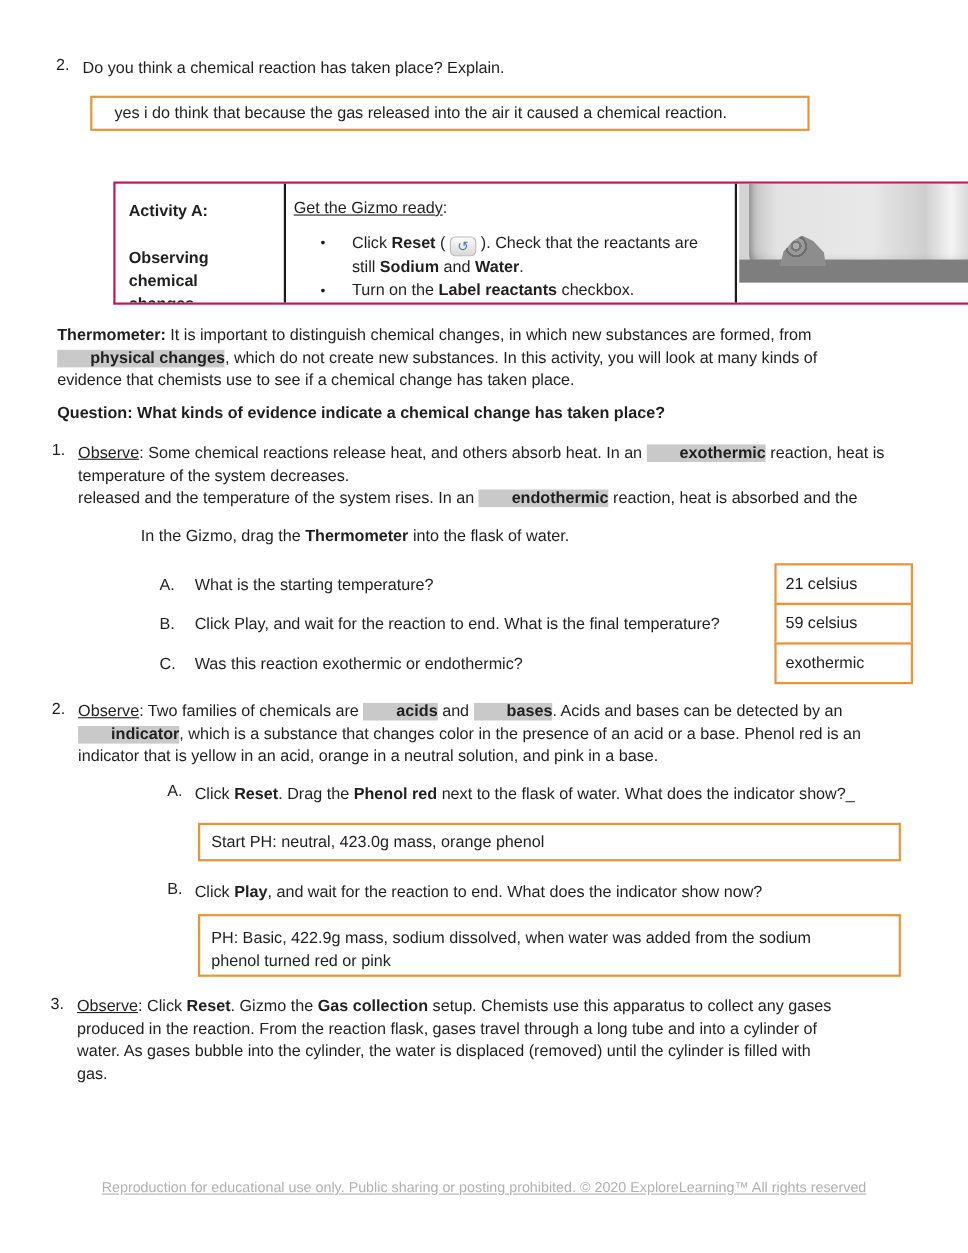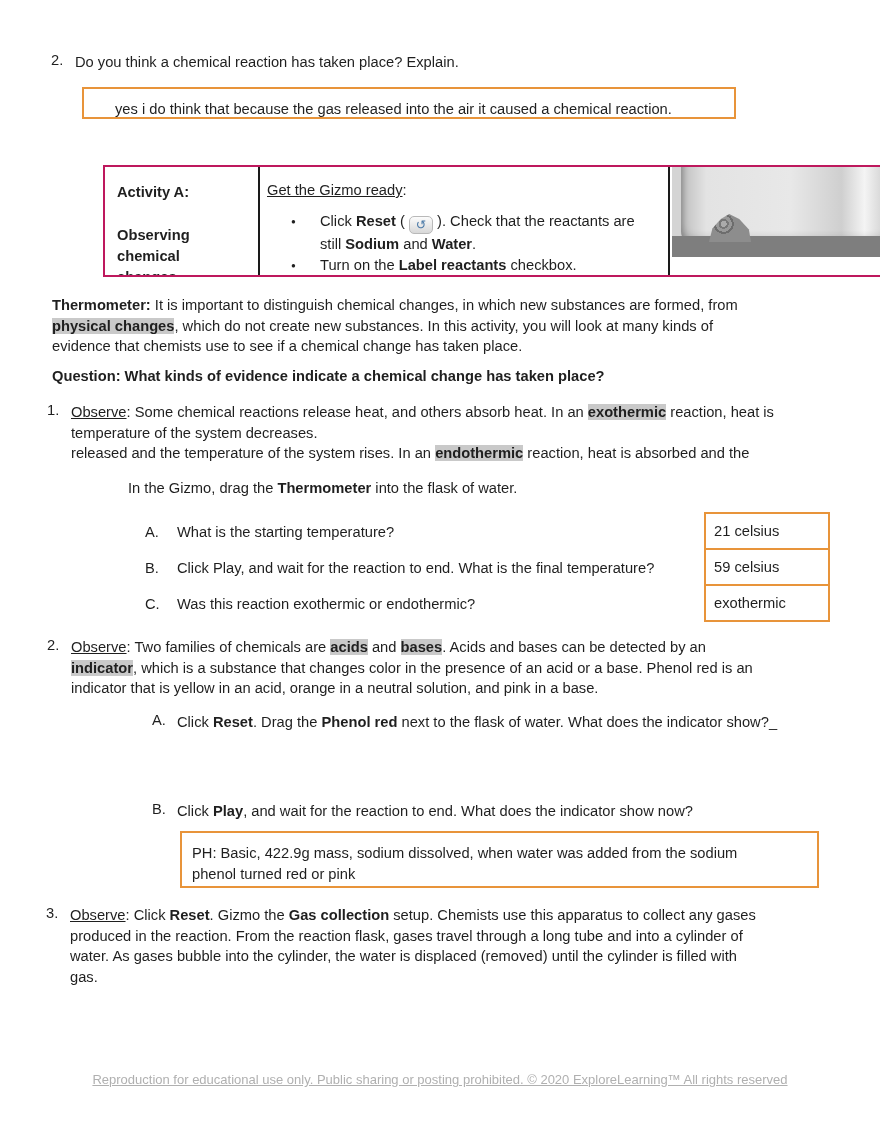--- a/index.html
+++ b/index.html
@@ -1,28 +1,28 @@
 <!DOCTYPE html>
 <html><head>
 <meta charset="utf-8">
 <style>
   html,body{margin:0;padding:0;background:#fff;}
   .page{position:relative;width:880px;height:1139px;background:#ffffff;overflow:hidden;
         color:#1f1f1f;font-family:"Liberation Sans",sans-serif;font-size:14.7px;}
   .b{font-weight:700;}
   .u{text-decoration:underline;}
-  .hl{font-weight:700;background:#c9c9c9;}
+  .hl{font-weight:700;background:#c9c9c9;padding-left:30px;}
   .tl{line-height:20.6px;white-space:nowrap;}
 
   
   .q2row{position:absolute;left:51px;top:52px;display:flex;}
   .num{width:24px;flex:0 0 auto;}
   
   .obox{position:absolute;border:2px solid #e8943a;background:#fff;display:flex;align-items:center;box-sizing:border-box;}
-  .ans-q2{left:82px;top:87px;width:654px;height:32px;padding-left:31px;align-items:flex-end;}
+  .ans-q2{left:82px;top:87px;width:654px;height:32px;padding-left:20px;}
 
   
   .activity{position:absolute;left:103px;top:165px;width:798px;height:112px;border:2px solid #be185d;
             display:grid;grid-template-columns:155px 410px 1fr;box-sizing:border-box;}
   .acell{border-right:2px solid #1a1a1a;box-sizing:border-box;overflow:hidden;}
   .c1{padding:17px 8px 0 12px;}
   .c1 .t1{line-height:16px;}
   .c1 .t2{margin-top:25px;line-height:21px;width:120px;white-space:normal;}
   .c2{padding:15px 4px 0 7px;}
   .ghead{line-height:16px;}
@@ -174,20 +174,23 @@
         <div class="tl"><span class="hl">indicator</span><span>, which is a substance that changes color in the presence of an acid or a base. Phenol red is an</span></div>
         <div class="tl"><span>indicator that is yellow in an acid, orange in a neutral solution, and pink in a base.</span></div>
       </div>
   </div>
   <div class="subletter sA2">
     <span class="letter">A.</span>
     <div>
         <div class="tl"><span>Click </span><span class="b">Reset</span><span>. Drag the </span><span class="b">Phenol red</span><span> next to the flask of water. What does the indicator show?</span><span>_</span></div>
       </div>
   </div>
+  <div class="obox ans2A">
+    <span>Start PH: neutral, 423.0g mass, orange phenol</span>
+  </div>
   <div class="subletter sB2">
     <span class="letter">B.</span>
     <div>
         <div class="tl"><span>Click </span><span class="b">Play</span><span>, and wait for the reaction to end. What does the indicator show now?</span></div>
       </div>
   </div>
   <div class="obox ans2B">
     <div>
         <div class="tl"><span>PH: Basic, 422.9g mass, sodium dissolved, when water was added from the sodium</span></div>
         <div class="tl"><span>phenol turned red or pink</span></div>

